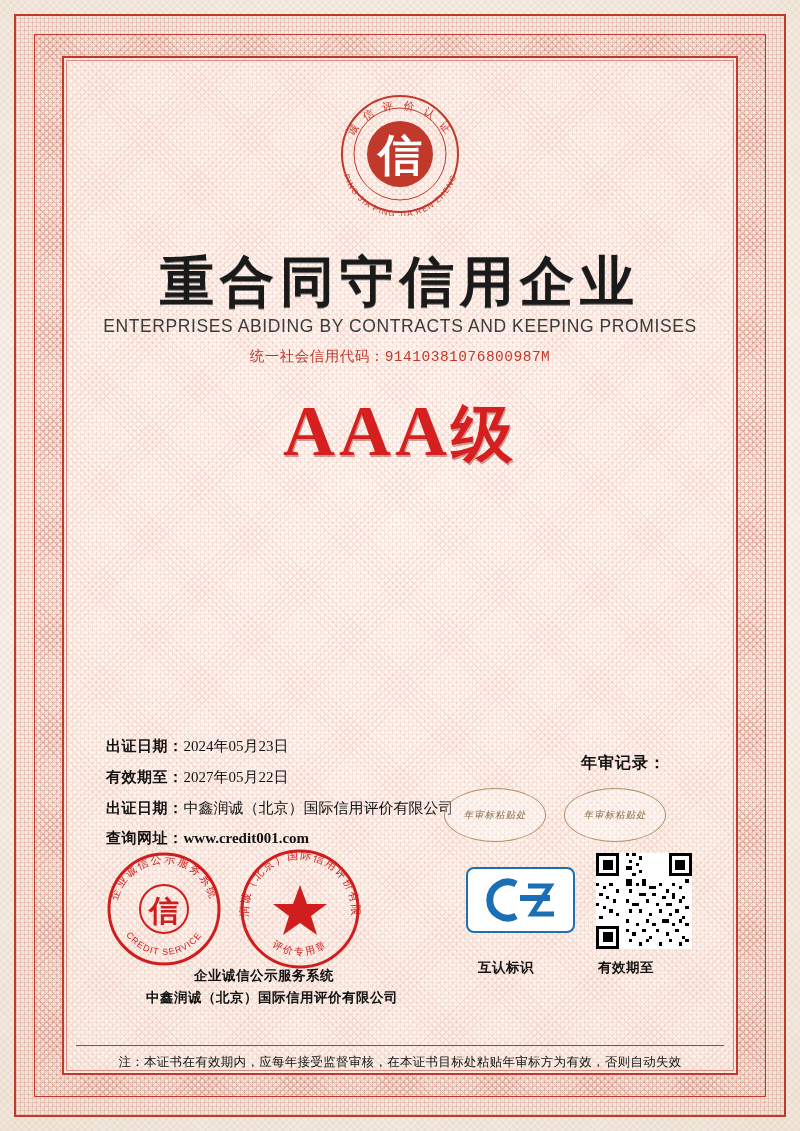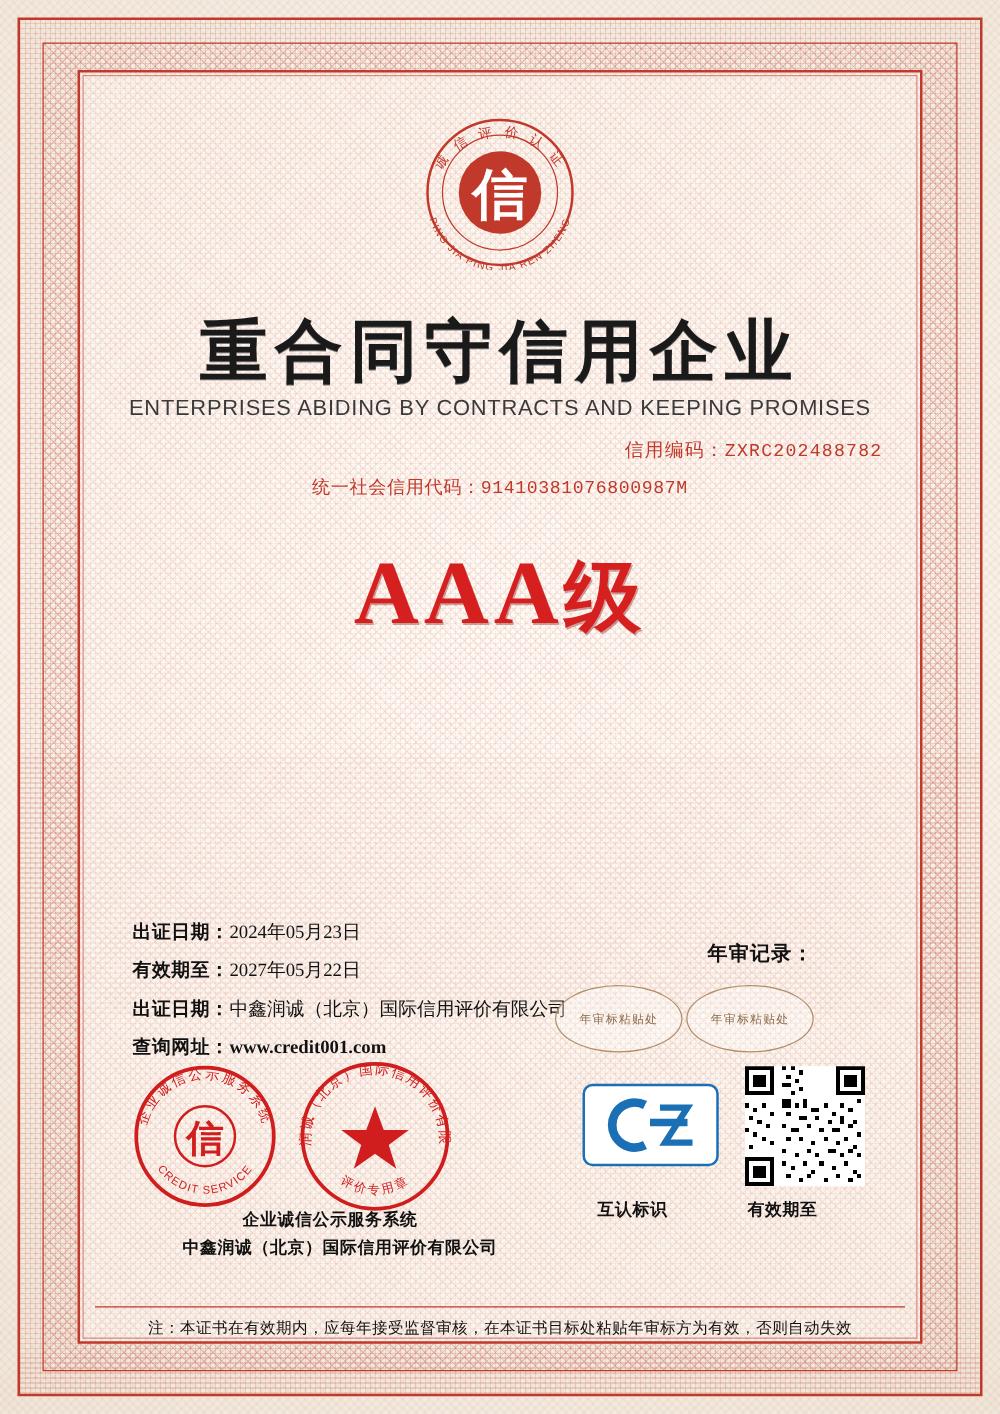--- a/index.html
+++ b/index.html
@@ -103,21 +103,21 @@
     margin-top:22px;
     width:520px;
     font-size:17px;
     line-height:2.0;
     color:#111;
     text-align:justify;
     text-indent:2em;
     letter-spacing:.5px;
   }
   .grade{
-    margin-top:34px;
+    margin-top:24px;
     font-family:"Liberation Serif", serif;
     font-weight:bold;
     font-size:72px;
     color:#d62020;
     letter-spacing:4px;
     text-shadow:1px 2px 0 rgba(120,0,0,.35);
   }
   .grade .cn{font-size:62px;}
   
   .lower{
@@ -133,21 +133,21 @@
     line-height:2.05;
     color:#111;
   }
   .info .lbl{font-weight:bold;letter-spacing:.5px;}
   .info .site{font-family:"Liberation Serif", serif;font-weight:bold;}
   .annual{
     position:absolute;left:368px;top:22px;
     text-align:right;
   }
   .annual .ttl{font-size:16px;font-weight:bold;letter-spacing:1px;color:#111;}
-  .ovals{display:flex;gap:3px;margin-top:14px;}
+  .ovals{display:flex;gap:18px;margin-top:14px;font-style:italic;}
   .oval{
     width:100px;height:52px;border:1px solid #b08f6a;border-radius:50%;
     display:flex;align-items:center;justify-content:center;
     font-size:9.5px;color:#8a6b4a;letter-spacing:1px;
     background:rgba(255,255,255,.3);
   }
   
   .seals{
     position:absolute;left:10px;right:0;top:118px;height:150px;
   }
@@ -205,23 +205,20 @@
         <text font-family="Liberation Sans, sans-serif" font-size="8" fill="#c0392b" letter-spacing="1.2">
           <textPath href="#arcBot" startOffset="50%" text-anchor="middle">PING JIA PING JIA REN ZHENG</textPath>
         </text>
         <text x="75" y="78" text-anchor="middle" font-family="Liberation Serif, serif" font-size="44" fill="#ffffff" font-weight="bold">信</text>
       </svg>
     </div>
 
     <div class="title-cn">重合同守信用企业</div>
     <div class="title-en">ENTERPRISES ABIDING BY CONTRACTS AND KEEPING PROMISES</div>
 
-    <div class="credit-no">
-      <span>信用编码：</span><span class="val">ZXRC202488782</span>
-    </div>
 
 
     <div class="uscc">
       <span>统一社会信用代码：</span><span class="code">91410381076800987M</span>
     </div>
 
 
     <div class="grade">
       <span>AAA</span><span class="cn">级</span>
     </div>

